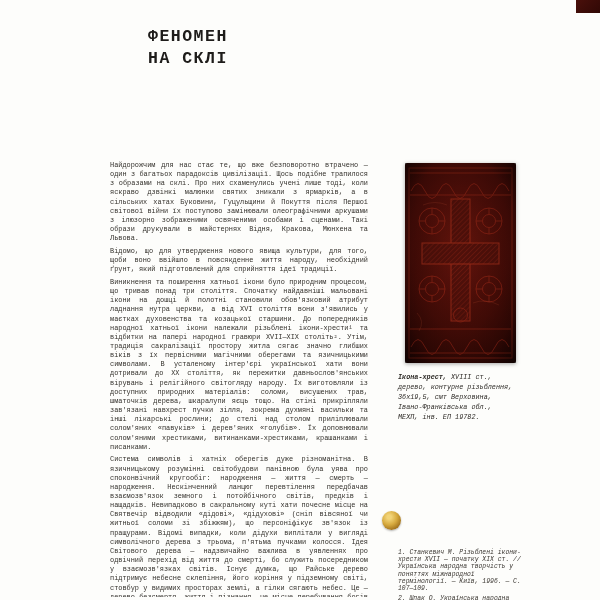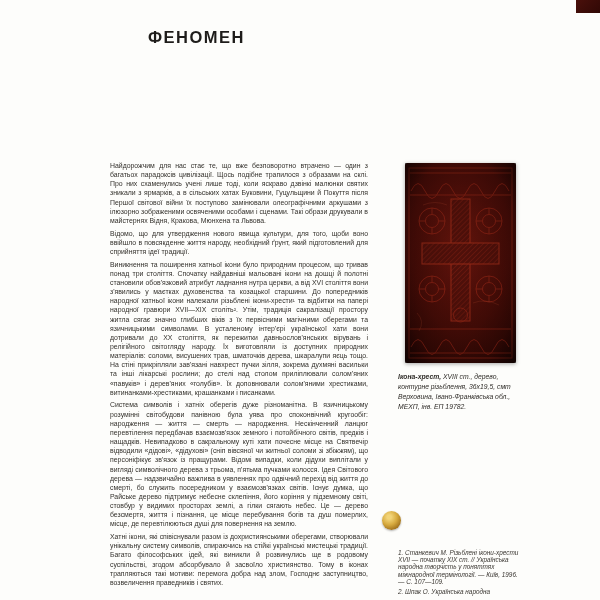--- a/index.html
+++ b/index.html
@@ -1,20 +1,20 @@
 <!DOCTYPE html>
 <html><head>
 <meta charset="utf-8">
 <style>
   * { margin:0; padding:0; box-sizing:border-box; }
   html,body { background:#ffffff; }
   .page {
     position:relative; width:600px; height:600px;
     background:#fdfdfb; overflow:hidden;
-    font-family:Liberation Sans, sans-serif;
+    font-family:Liberation Mono, monospace;
     color:#2f2c28;
   }
   .corner-mark {
     position:absolute; top:0; right:0; width:24px; height:13px;
     background:linear-gradient(135deg,#4a100b 0%,#300805 100%);
   }
   .title-block {
     position:absolute; left:148px; top:26px;
     font-weight:bold; font-size:16.5px; line-height:22px;
     letter-spacing:1.5px; color:#1e1c1a;
@@ -51,20 +51,21 @@
 </style>
 </head>
 <body>
 
 <div class="page">
 
   <div class="corner-mark"></div>
 
   <div class="title-block">
     <span>ФЕНОМЕН</span>
+    <span>НА СКЛІ</span>
   </div>
 
   <div class="body-col">
     <p>Найдорожчим для нас стає те, що вже безповоротно втрачено — один з багатьох парадоксів цивілізації. Щось подібне трапилося з образами на склі. Про них схаменулись учені лише тоді, коли яскраво дзвінкі малюнки святих зникали з ярмарків, а в сільських хатах Буковини, Гуцульщини й Покуття після Першої світової війни їх поступово замінювали олеографічними аркушами з ілюзорно зображеними освяченими особами і сценами. Такі образи друкували в майстернях Відня, Кракова, Мюнхена та Львова.</p>
     <p>Відомо, що для утвердження нового явища культури, для того, щоби воно ввійшло в повсякденне життя народу, необхідний ґрунт, який підготовлений для сприйняття ідеї традиції.</p>
     <p>Виникнення та поширення хатньої ікони було природним процесом, що тривав понад три століття. Спочатку найдавніші мальовані ікони на дошці й полотні становили обов'язковий атрибут ладнання нутра церкви, а від XVI століття вони з'явились у маєтках духовенства та козацької старшини. До попередників народної хатньої ікони належали різьблені ікони-хрести¹ та відбитки на папері народної гравюри XVII—XIX століть². Утім, традиція сакралізації простору житла сягає значно глибших віків з їх первісними магічними оберегами та язичницькими символами. В усталеному інтер'єрі української хати вони дотривали до XX століття, як пережитки давньослов'янських вірувань і релігійного світогляду народу. Їх виготовляли із доступних природних матеріалів: соломи, висушених трав, шматочків дерева, шкаралупи яєць тощо. На стіні прикріпляли зав'язані навхрест пучки зілля, зокрема духмяні васильки та інші лікарські рослини; до стелі над столом приліплювали солом'яних «павуків» і дерев'яних «голубів». Їх доповнювали солом'яними хрестиками, витинанками-хрестиками, крашанками і писанками.</p>
     <p>Система символів і хатніх оберегів дуже різноманітна. В язичницькому розумінні світобудови панівною була уява про споконвічний кругообіг: народження — життя — смерть — народження. Нескінченний ланцюг перевтілення передбачав взаємозв'язок земного і потойбічного світів, предків і нащадків. Невипадково в сакральному куті хати почесне місце на Святвечір відводили «дідові», «дідухові» (сніп вівсяної чи житньої соломи зі збіжжям), що персоніфікує зв'язок із пращурами. Відомі випадки, коли дідухи виплітали у вигляді символічного дерева з трьома, п'ятьма пучками колосся. Ідея Світового дерева — надзвичайно важлива в уявленнях про одвічний перехід від життя до смерті, бо служить посередником у взаємозв'язках світів. Існує думка, що Райське дерево підтримує небесне склепіння, його коріння у підземному світі, стовбур у видимих просторах землі, а гілки сягають небес. Це — дерево безсмертя, життя і пізнання, це місце перебування богів та душ померлих, місце, де перевтілюються душі для повернення на землю.</p>
     <p>Хатні ікони, які співіснували разом із дохристиянськими оберегами, створювали унікальну систему символів, спираючись на стійкі українські мистецькі традиції. Багато філософських ідей, які виникли й розвинулись ще в родовому суспільстві, згодом абсорбувало й засвоїло християнство. Тому в іконах трапляються такі мотиви: перемога добра над злом, Господнє заступництво, возвеличення праведників і святих.</p>
   </div>
 

